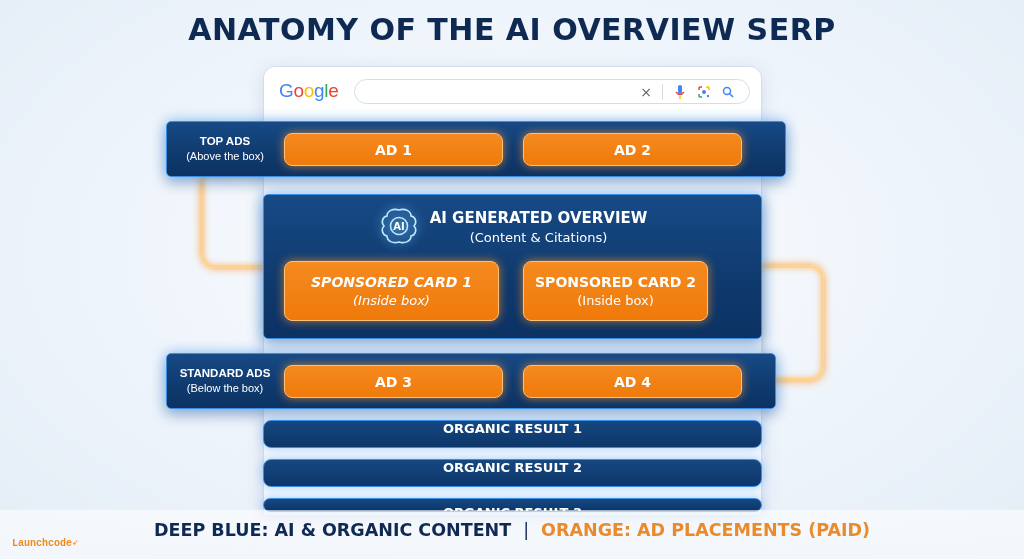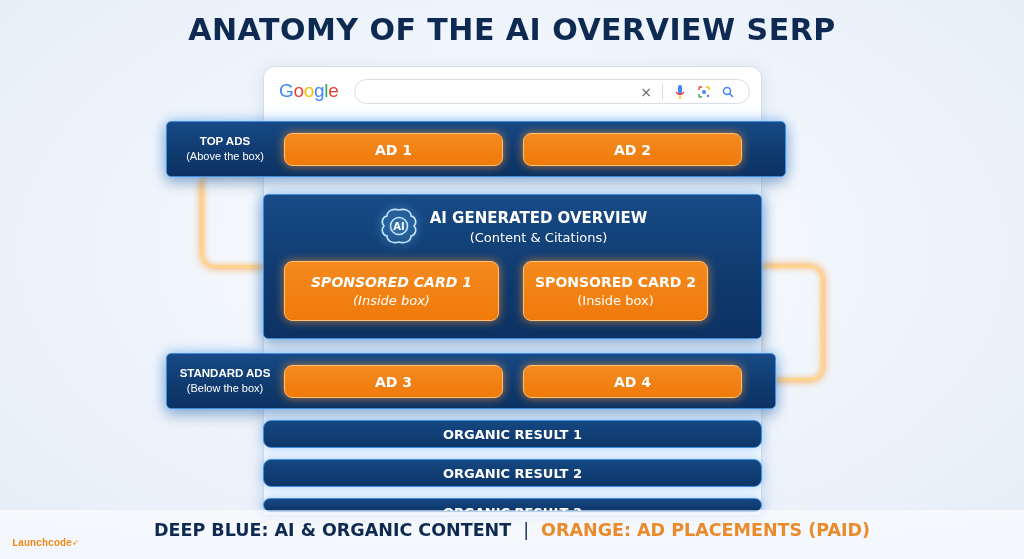--- a/index.html
+++ b/index.html
@@ -65,21 +65,21 @@
   }
   .ai-title { color: #fff; font-weight: 700; font-size: 15px; text-align: center; }
   .ai-sub { color: #fff; font-size: 13px; text-align: center; display: block; margin-top: 3px; font-weight: 400; }
   .ai-icon { width: 42px; height: 42px; filter: drop-shadow(0 0 5px #6cc4ff); }
 
   .organic {
     position: absolute; left: 263px; width: 499px; height: 28px; border-radius: 8px;
     background: linear-gradient(180deg, #154782 0%, #0d3668 100%);
     border: 1.5px solid #3d8de0;
     box-shadow: 0 0 10px rgba(70,160,255,0.5);
-    color: #fff; font-weight: 700; font-size: 13px; display: flex; align-items: center; justify-content: center;
+    color: #fff; font-weight: 700; font-size: 13px; display: flex; justify-content: center;
   }
   .connector {
     position: absolute; border: 3px solid #ffd38a; border-radius: 14px;
     box-shadow: 0 0 8px rgba(255,150,40,0.9), inset 0 0 6px rgba(255,150,40,0.6);
   }
   .legend-strip {
     position: absolute; left: 0; top: 510px; width: 1024px; height: 49px;
     background: linear-gradient(180deg, rgba(255,255,255,0.6), #f3f7fc);
   }
   .legend {

